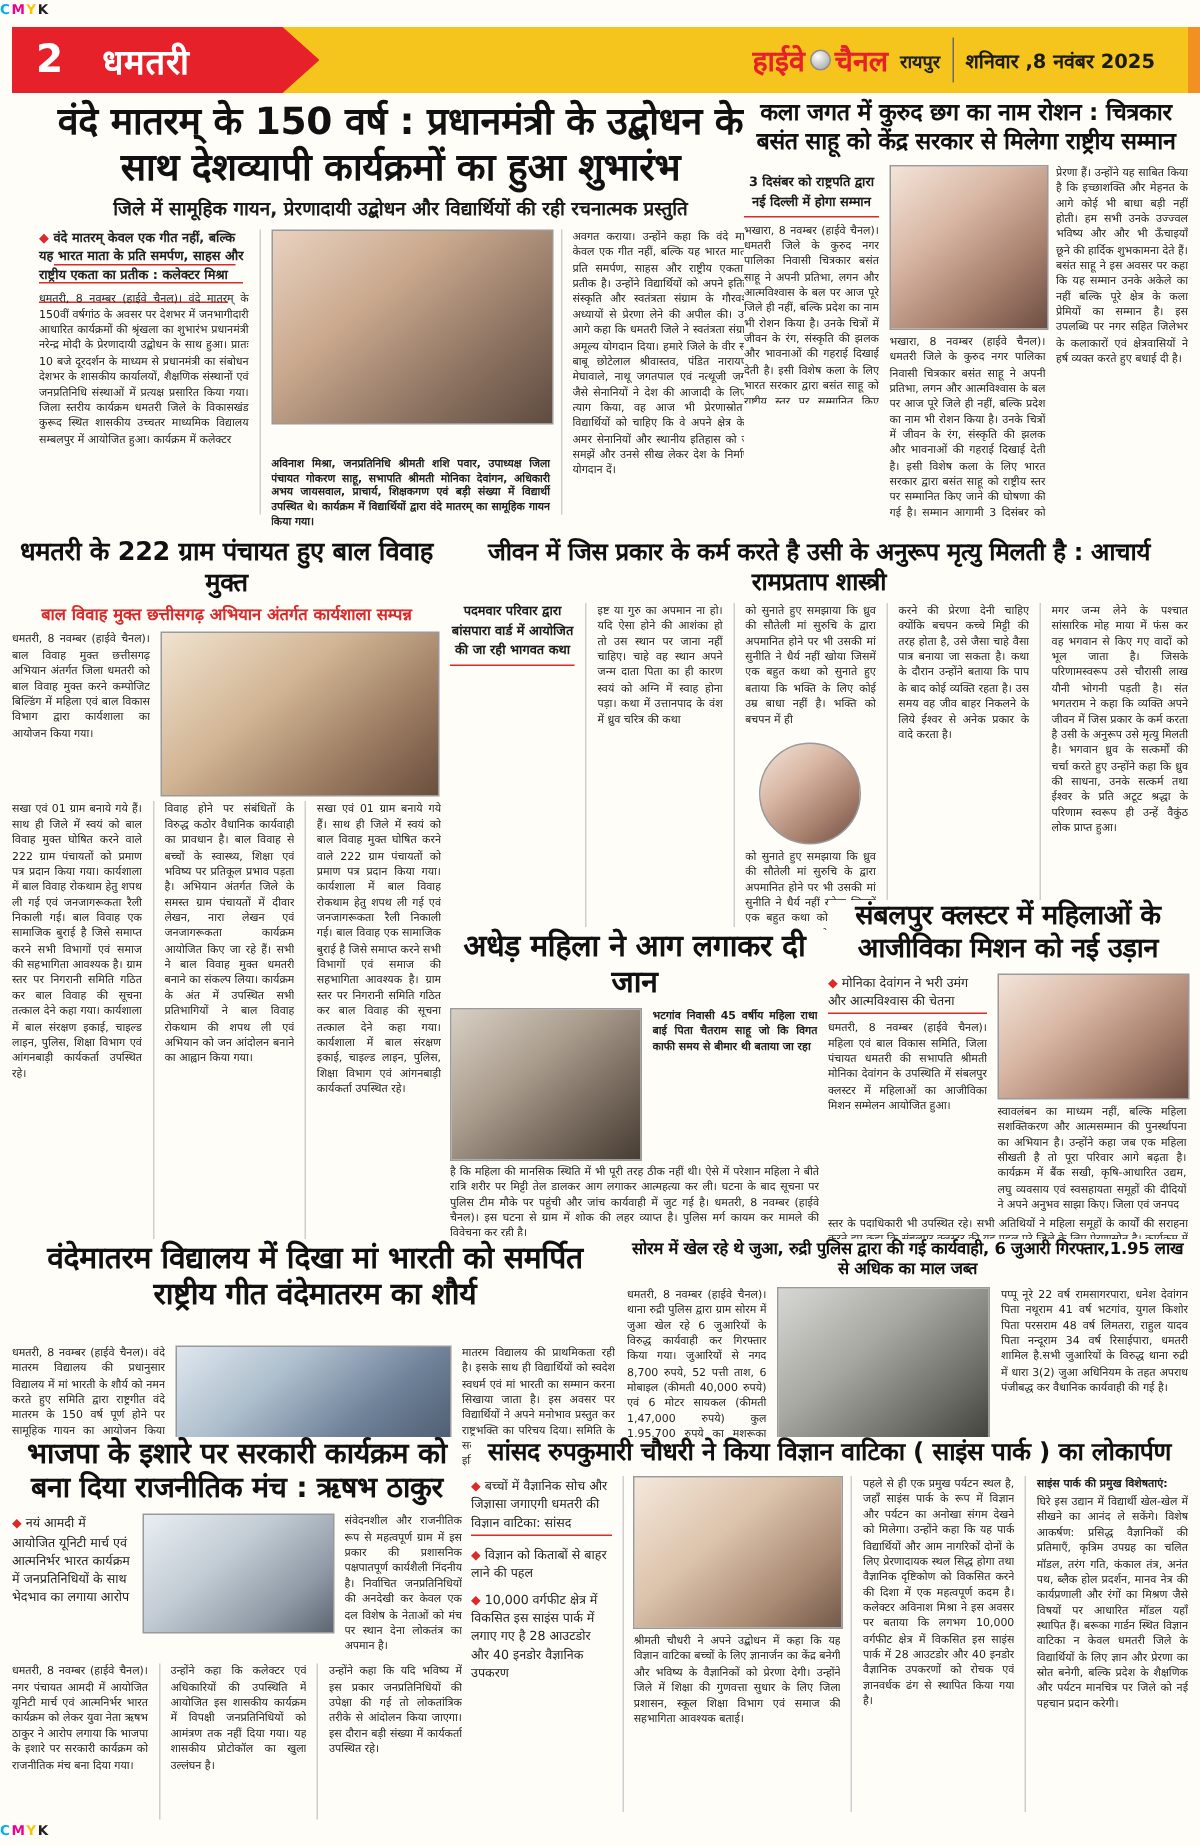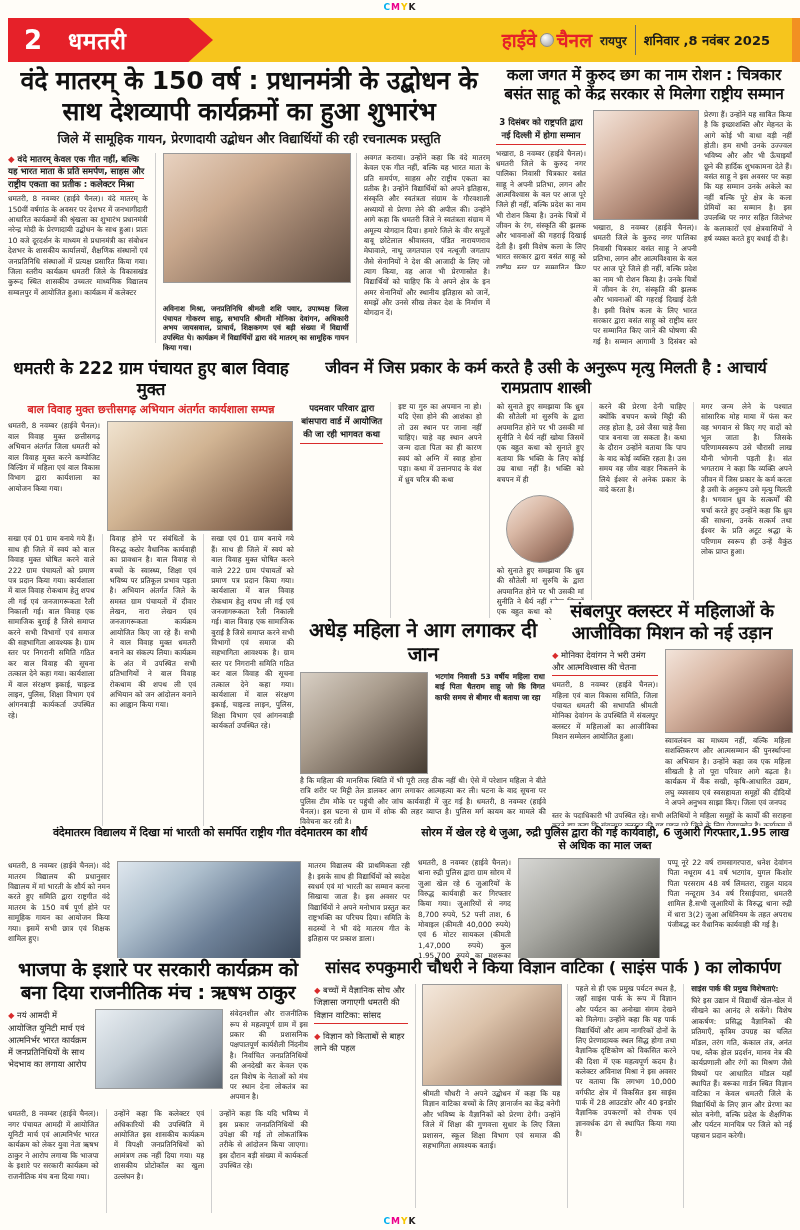--- a/index.html
+++ b/index.html
@@ -1,19 +1,19 @@
 <!DOCTYPE html>
 <html><head>
 <meta charset="utf-8">
 <style>
   html,body{margin:0;padding:0;}
   body{width:800px;height:1230px;overflow:hidden;background:#ffffff;
        font-family:"DejaVu Sans","Liberation Sans",sans-serif;color:#1b1b1b;}
   #page{position:relative;width:800px;height:1230px;background:#fffdf8;}
-  .cmyk{position:absolute;left:0;width:800px;text-align:center;
+  .cmyk{position:absolute;left:0;width:800px;text-align:left;
         font-size:9px;font-weight:bold;letter-spacing:1px;}
   .c-c{color:#00aeef}.c-m{color:#ec008c}.c-y{color:#f7c600}.c-k{color:#231f20}
 
   
   #masthead{position:absolute;left:8px;top:18px;width:784px;height:44px;background:#f6c51d;}
   #mh-red{position:absolute;left:0;top:0;height:44px;width:205px;background:#e62129;
           clip-path:polygon(0 0,88% 0,100% 50%,88% 100%,0 100%);
           display:flex;align-items:center;color:#fff;}
   #mh-page{font-size:26px;font-weight:bold;margin-left:16px;}
   #mh-section{font-size:23px;font-weight:bold;margin-left:26px;letter-spacing:.5px;}
@@ -27,21 +27,21 @@
   #mh-orange{position:absolute;right:-12px;top:0;width:12px;height:44px;background:#f29022;}
 
   
   .art{position:absolute;box-sizing:border-box;background:#fffdf8;}
   .hl{font-weight:bold;color:#111;text-align:center;line-height:1.22;letter-spacing:-.2px;}
   .sub{font-weight:bold;text-align:center;}
   .red{color:#d92b2b;}
   .body-t{font-size:7.3px;line-height:1.42;text-align:justify;overflow:hidden;color:#222;}
   .colrow{display:flex;gap:7px;}
   .quote{font-size:8.6px;font-weight:bold;line-height:1.45;color:#222;}
-  .quote .q-in{border-bottom:1.5px solid #d92b2b;padding-bottom:2px;display:inline;}
+  .quote .q-in{border-bottom:1.5px solid #d92b2b;padding-bottom:12px;display:inline;}
   .quote::before{content:"◆ ";color:#d92b2b;}
   .rbullet{font-size:8.4px;font-weight:normal;line-height:1.45;color:#222;}
   .rbullet::before{content:"◆ ";color:#d92b2b;}
   .rbullet.u{border-bottom:1.5px solid #d92b2b;padding-bottom:2px;}
   .photo{background:linear-gradient(135deg,#cbb7a4,#9b8877 55%,#7a6a5c);border:1px solid #9a9a9a;}
   .ph-indoor{background:linear-gradient(140deg,#e8d2c0 0%,#caa98e 35%,#8e7462 70%,#5e4c40 100%);}
   .ph-school{background:linear-gradient(140deg,#dfe7ee 0%,#aebfcd 30%,#6f8299 60%,#3c4a5c 100%);}
   .ph-hall{background:linear-gradient(140deg,#f0e3cf 0%,#d1b493 40%,#96765d 75%,#6a4f3e 100%);}
   .ph-fire{background:linear-gradient(140deg,#d8cfc4 0%,#a99c8d 40%,#6f6256 75%,#473d33 100%);}
   .ph-meet{background:linear-gradient(140deg,#f3e4da 0%,#d9b8a5 35%,#a77f6d 70%,#6d4f43 100%);}
@@ -70,21 +70,21 @@
         <span class="ball"></span>
         <span>चैनल</span>
       </span>
       <span id="mh-city">रायपुर</span>
       <span class="mh-div"></span>
       <span id="mh-date">शनिवार ,8 नवंबर 2025</span>
     </div>
     <div id="mh-orange"></div>
   </div>
 
-  <div class="art" style="left:8px;top:66px;width:482px;height:290px">
+  <div class="art" style="left:26px;top:66px;width:482px;height:290px">
     <div class="hl" style="font-size:25px">वंदे मातरम् के 150 वर्ष : प्रधानमंत्री के उद्बोधन के साथ देशव्यापी कार्यक्रमों का हुआ शुभारंभ</div>
     <div class="sub" style="font-size:12.5px;margin-top:3px">जिले में सामूहिक गायन, प्रेरणादायी उद्बोधन और विद्यार्थियों की रही रचनात्मक प्रस्तुति</div>
     <div class="colrow" style="margin-top:6px;height:190px">
       <div style="width:146px">
         <div class="quote"><span class="q-in">वंदे मातरम् केवल एक गीत नहीं, बल्कि यह भारत माता के प्रति समर्पण, साहस और राष्ट्रीय एकता का प्रतीक : कलेक्टर मिश्रा</span></div>
         <div class="body-t" style="margin-top:4px;height:118px">धमतरी, 8 नवम्बर (हाईवे चैनल)। वंदे मातरम् के 150वीं वर्षगांठ के अवसर पर देशभर में जनभागीदारी आधारित कार्यक्रमों की श्रृंखला का शुभारंभ प्रधानमंत्री नरेन्द्र मोदी के प्रेरणादायी उद्बोधन के साथ हुआ। प्रातः 10 बजे दूरदर्शन के माध्यम से प्रधानमंत्री का संबोधन देशभर के शासकीय कार्यालयों, शैक्षणिक संस्थानों एवं जनप्रतिनिधि संस्थाओं में प्रत्यक्ष प्रसारित किया गया। जिला स्तरीय कार्यक्रम धमतरी जिले के विकासखंड कुरूद स्थित शासकीय उच्चतर माध्यमिक विद्यालय सम्बलपुर में आयोजित हुआ। कार्यक्रम में कलेक्टर</div>
       </div>
       <div class="vline"></div>
       <div style="width:186px">
         <div class="photo ph-indoor" style="width:186px;height:128px"></div>
@@ -144,42 +144,42 @@
       <div class="body-t" style="width:92px;height:222px">करने की प्रेरणा देनी चाहिए क्योंकि बचपन कच्चे मिट्टी की तरह होता है, उसे जैसा चाहे वैसा पात्र बनाया जा सकता है। कथा के दौरान उन्होंने बताया कि पाप के बाद कोई व्यक्ति रहता है। उस समय वह जीव बाहर निकलने के लिये ईश्वर से अनेक प्रकार के वादे करता है।</div>
       <div class="vline"></div>
       <div class="body-t" style="width:96px;height:222px">मगर जन्म लेने के पश्चात सांसारिक मोह माया में फंस कर वह भगवान से किए गए वादों को भूल जाता है। जिसके परिणामस्वरूप उसे चौरासी लाख यौनी भोगनी पड़ती है। संत भगतराम ने कहा कि व्यक्ति अपने जीवन में जिस प्रकार के कर्म करता है उसी के अनुरूप उसे मृत्यु मिलती है। भगवान ध्रुव के सत्कर्मों की चर्चा करते हुए उन्होंने कहा कि ध्रुव की साधना, उनके सत्कर्म तथा ईश्वर के प्रति अटूट श्रद्धा के परिणाम स्वरूप ही उन्हें वैकुंठ लोक प्राप्त हुआ।</div>
     </div>
   </div>
 
   <div class="art" style="left:300px;top:618px;width:246px;height:204px">
     <div class="hl" style="font-size:20px">अधेड़ महिला ने आग लगाकर दी जान</div>
     <div class="colrow" style="margin-top:5px;height:100px">
       <div class="photo ph-fire" style="width:126px;height:100px"></div>
-      <div class="body-t" style="width:110px;height:100px;font-weight:bold">भटगांव निवासी 53 वर्षीय महिला राधा बाई पिता चैतराम साहू जो कि विगत काफी समय से बीमार थी बताया जा रहा</div>
+      <div class="body-t" style="width:110px;height:100px;font-weight:bold">भटगांव निवासी 45 वर्षीय महिला राधा बाई पिता चैतराम साहू जो कि विगत काफी समय से बीमार थी बताया जा रहा</div>
     </div>
     <div class="body-t" style="margin-top:4px;height:48px">है कि महिला की मानसिक स्थिति में भी पूरी तरह ठीक नहीं थी। ऐसे में परेशान महिला ने बीते रात्रि शरीर पर मिट्टी तेल डालकर आग लगाकर आत्महत्या कर ली। घटना के बाद सूचना पर पुलिस टीम मौके पर पहुंची और जांच कार्यवाही में जुट गई है। धमतरी, 8 नवम्बर (हाईवे चैनल)। इस घटना से ग्राम में शोक की लहर व्याप्त है। पुलिस मर्ग कायम कर मामले की विवेचना कर रही है।</div>
   </div>
 
   <div class="art" style="left:552px;top:600px;width:240px;height:222px">
     <div class="hl" style="font-size:18px">संबलपुर क्लस्टर में महिलाओं के आजीविका मिशन को नई उड़ान</div>
     <div class="colrow" style="margin-top:5px;height:162px">
       <div style="width:106px">
         <div class="rbullet u">मोनिका देवांगन ने भरी उमंग और आत्मविश्वास की चेतना</div>
         <div class="body-t" style="margin-top:4px;height:110px">धमतरी, 8 नवम्बर (हाईवे चैनल)। महिला एवं बाल विकास समिति, जिला पंचायत धमतरी की सभापति श्रीमती मोनिका देवांगन के उपस्थिति में संबलपुर क्लस्टर में महिलाओं का आजीविका मिशन सम्मेलन आयोजित हुआ।</div>
       </div>
       <div style="width:126px">
         <div class="photo ph-meet" style="width:126px;height:82px"></div>
         <div class="body-t" style="margin-top:3px;height:74px">स्वावलंबन का माध्यम नहीं, बल्कि महिला सशक्तिकरण और आत्मसम्मान की पुनर्स्थापना का अभियान है। उन्होंने कहा जब एक महिला सीखती है तो पूरा परिवार आगे बढ़ता है। कार्यक्रम में बैंक सखी, कृषि-आधारित उद्यम, लघु व्यवसाय एवं स्वसहायता समूहों की दीदियों ने अपने अनुभव साझा किए। जिला एवं जनपद</div>
       </div>
     </div>
     <div class="body-t" style="height:44px">स्तर के पदाधिकारी भी उपस्थित रहे। सभी अतिथियों ने महिला समूहों के कार्यों की सराहना करते हुए कहा कि संबलपुर क्लस्टर की यह पहल पूरे जिले के लिए प्रेरणास्रोत है। कार्यक्रम में उत्पाद प्रदर्शनी, प्रेरक अनुभव साझा मंच तथा सामूहिक संकल्प आयोजन भी हुआ। समापन पर श्रीमती मोनिका देवांगन ने कहा जब नारी सशक्त होती है, तो समाज समृद्ध होता है। संबलपुर की बहनें आत्मनिर्भर भारत की जीवंत मिसाल बन चुकी हैं।</div>
   </div>
 
   <div class="art" style="left:8px;top:826px;width:404px;height:128px">
-    <div class="hl" style="font-size:11px">वंदेमातरम विद्यालय में दिखा मां भारती को समर्पित राष्ट्रीय गीत वंदेमातरम का शौर्य</div>
+    <div class="hl" style="font-size:20px">वंदेमातरम विद्यालय में दिखा मां भारती को समर्पित राष्ट्रीय गीत वंदेमातरम का शौर्य</div>
     <div class="colrow" style="margin-top:22px;height:100px">
       <div class="body-t" style="width:102px;height:98px">धमतरी, 8 नवम्बर (हाईवे चैनल)। वंदे मातरम विद्यालय की प्रधानुसार विद्यालय में मां भारती के शौर्य को नमन करते हुए समिति द्वारा राष्ट्रगीत वंदे मातरम के 150 वर्ष पूर्ण होने पर सामूहिक गायन का आयोजन किया गया। इसमें सभी छात्र एवं शिक्षक शामिल हुए।</div>
       <div class="photo ph-school" style="width:182px;height:98px"></div>
       <div class="body-t" style="width:102px;height:98px">मातरम विद्यालय की प्राथमिकता रही है। इसके साथ ही विद्यार्थियों को स्वदेश स्वधर्म एवं मां भारती का सम्मान करना सिखाया जाता है। इस अवसर पर विद्यार्थियों ने अपने मनोभाव प्रस्तुत कर राष्ट्रभक्ति का परिचय दिया। समिति के सदस्यों ने भी वंदे मातरम गीत के इतिहास पर प्रकाश डाला।</div>
     </div>
   </div>
 
   <div class="art" style="left:418px;top:826px;width:374px;height:128px">
     <div class="hl" style="font-size:11px">सोरम में खेल रहे थे जुआ, रुद्री पुलिस द्वारा की गई कार्यवाही, 6 जुआरी गिरफ्तार,1.95 लाख से अधिक का माल जब्त</div>
     <div class="colrow" style="margin-top:5px;height:102px">
@@ -204,20 +204,21 @@
       <div class="body-t" style="width:92px;height:104px">उन्होंने कहा कि यदि भविष्य में इस प्रकार जनप्रतिनिधियों की उपेक्षा की गई तो लोकतांत्रिक तरीके से आंदोलन किया जाएगा। इस दौरान बड़ी संख्या में कार्यकर्ता उपस्थित रहे।</div>
     </div>
   </div>
 
   <div class="art" style="left:314px;top:958px;width:478px;height:258px">
     <div class="hl" style="font-size:16.5px">सांसद रुपकुमारी चौधरी ने  किया विज्ञान वाटिका ( साइंस पार्क ) का लोकार्पण</div>
     <div class="colrow" style="margin-top:6px;height:224px">
       <div style="width:102px">
         <div class="rbullet" style="border-bottom:1.5px solid #d92b2b;padding-bottom:2px">बच्चों में वैज्ञानिक सोच और जिज्ञासा जगाएगी धमतरी की विज्ञान वाटिका: सांसद</div>
         <div class="rbullet" style="margin-top:6px">विज्ञान को किताबों से बाहर लाने की पहल</div>
+        <div class="rbullet" style="margin-top:6px">10,000 वर्गफीट क्षेत्र में विकसित इस साइंस पार्क में लगाए गए है 28 आउटडोर और 40 इनडोर वैज्ञानिक उपकरण</div>
       </div>
       <div class="vline"></div>
       <div style="width:138px">
         <div class="photo ph-park" style="width:138px;height:100px"></div>
         <div class="body-t" style="margin-top:3px;height:118px">श्रीमती चौधरी ने अपने उद्बोधन में कहा कि यह विज्ञान वाटिका बच्चों के लिए ज्ञानार्जन का केंद्र बनेगी और भविष्य के वैज्ञानिकों को प्रेरणा देगी। उन्होंने जिले में शिक्षा की गुणवत्ता सुधार के लिए जिला प्रशासन, स्कूल शिक्षा विभाग एवं समाज की सहभागिता आवश्यक बताई।</div>
       </div>
       <div class="vline"></div>
       <div class="body-t" style="width:110px;height:224px">पहले से ही एक प्रमुख पर्यटन स्थल है, जहाँ साइंस पार्क के रूप में विज्ञान और पर्यटन का अनोखा संगम देखने को मिलेगा। उन्होंने कहा कि यह पार्क विद्यार्थियों और आम नागरिकों दोनों के लिए प्रेरणादायक स्थल सिद्ध होगा तथा वैज्ञानिक दृष्टिकोण को विकसित करने की दिशा में एक महत्वपूर्ण कदम है। कलेक्टर अविनाश मिश्रा ने इस अवसर पर बताया कि लगभग 10,000 वर्गफीट क्षेत्र में विकसित इस साइंस पार्क में 28 आउटडोर और 40 इनडोर वैज्ञानिक उपकरणों को रोचक एवं ज्ञानवर्धक ढंग से स्थापित किया गया है।</div>
       <div class="vline"></div>
       <div style="width:110px">

